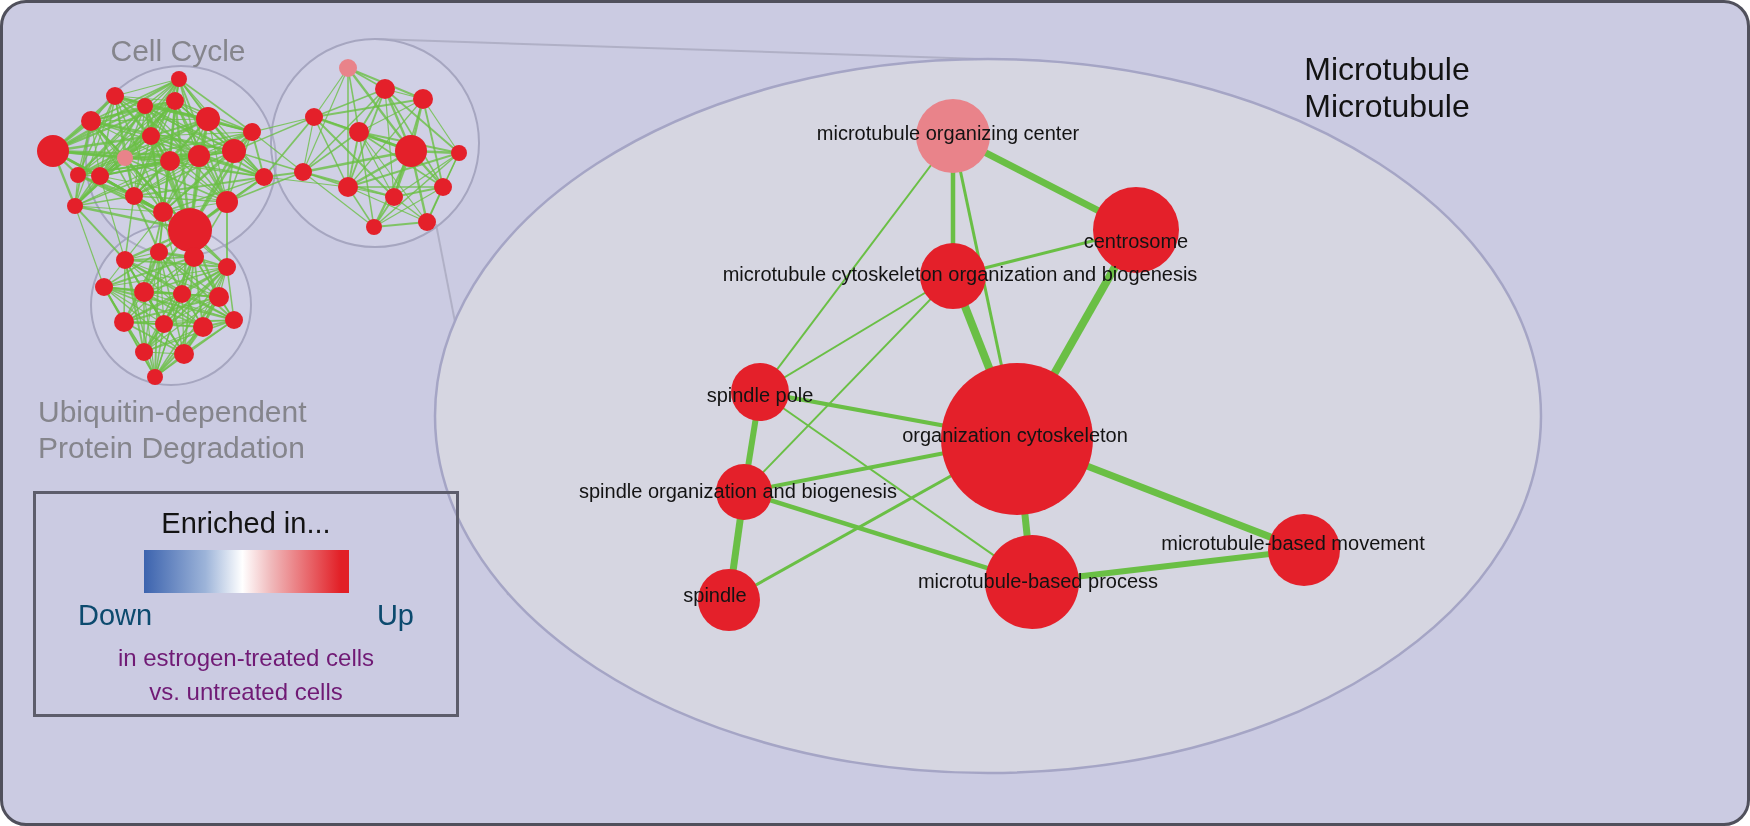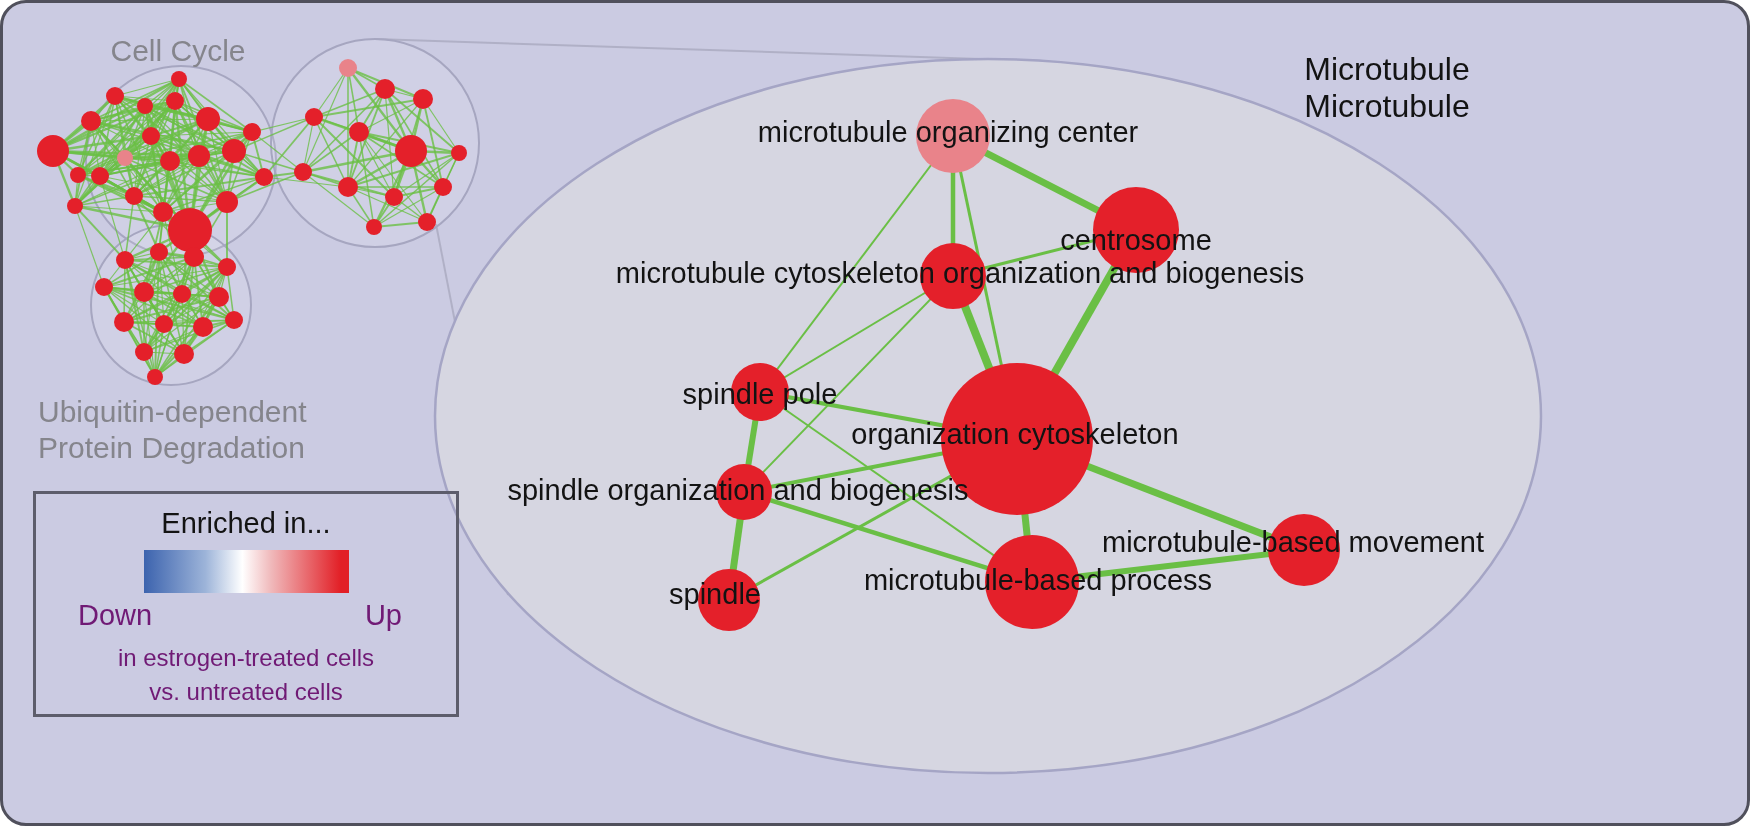--- a/index.html
+++ b/index.html
@@ -14,21 +14,21 @@
     overflow: hidden;
     font-family: "Liberation Sans", sans-serif;
   }
   #net-svg { position: absolute; left: 0; top: 0; }
   .lbl {
     position: absolute;
     white-space: nowrap;
     transform: translate(-50%, -50%);
     line-height: 1.1;
   }
-  .lbl.node { font-size: 29px; color: #131313; }
+  .lbl.node { font-size: 20px; color: #131313; }
   .lbl.cluster { font-size: 30px; color: #85858c; }
   .lbl.cluster.leftalign { transform: translate(0, -50%); }
   .lbl.zoomtitle { font-size: 32px; color: #131313; }
   .legend {
     position: absolute;
     left: 30px;
     top: 488px;
     width: 426px;
     height: 226px;
     box-sizing: border-box;
@@ -42,23 +42,23 @@
     color: #131313;
   }
   .legend-bar {
     width: 205px;
     height: 43px;
     margin: 10px auto 6px auto;
   }
   .legend-ends {
     display: flex;
     justify-content: space-between;
-    padding: 0 54px 0 42px;
+    padding: 0 42px 0 42px;
     font-size: 29px;
-    color: #701a75;
+    color: #0c4a6e;
   }
   .legend-caption {
     text-align: center;
     font-size: 24px;
     color: #701a75;
     margin-top: 6px;
   }
   .legend-caption.first { margin-top: 12px; }
 </style>
 </head>

